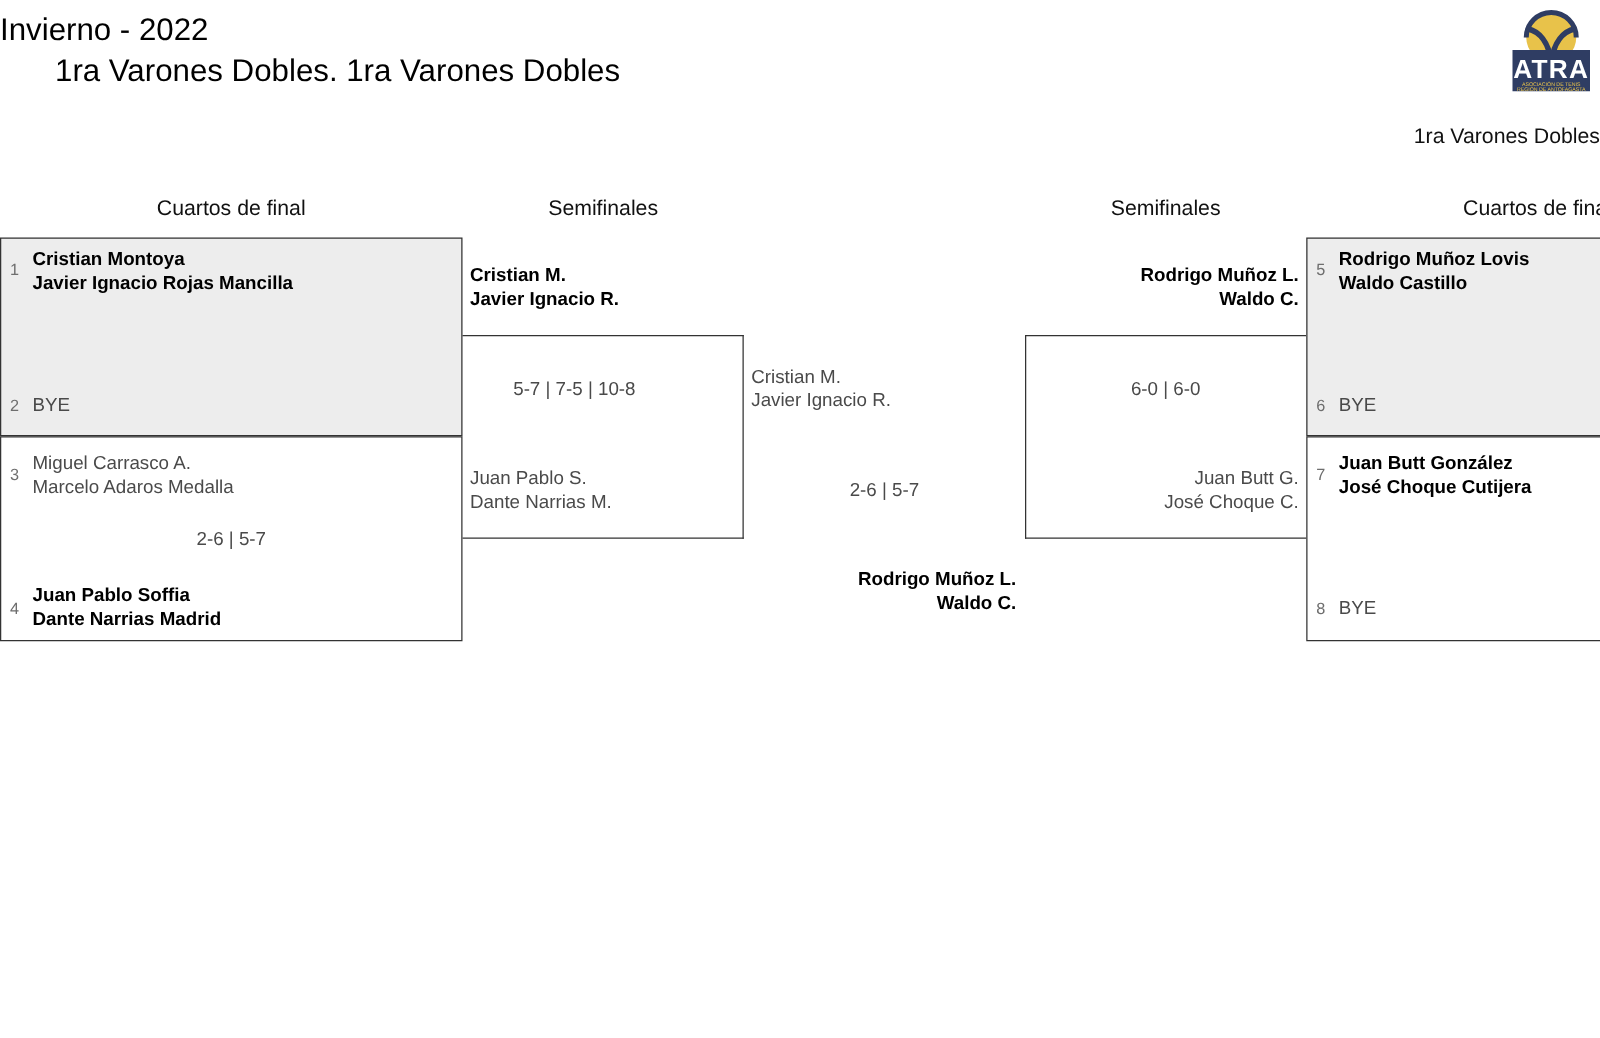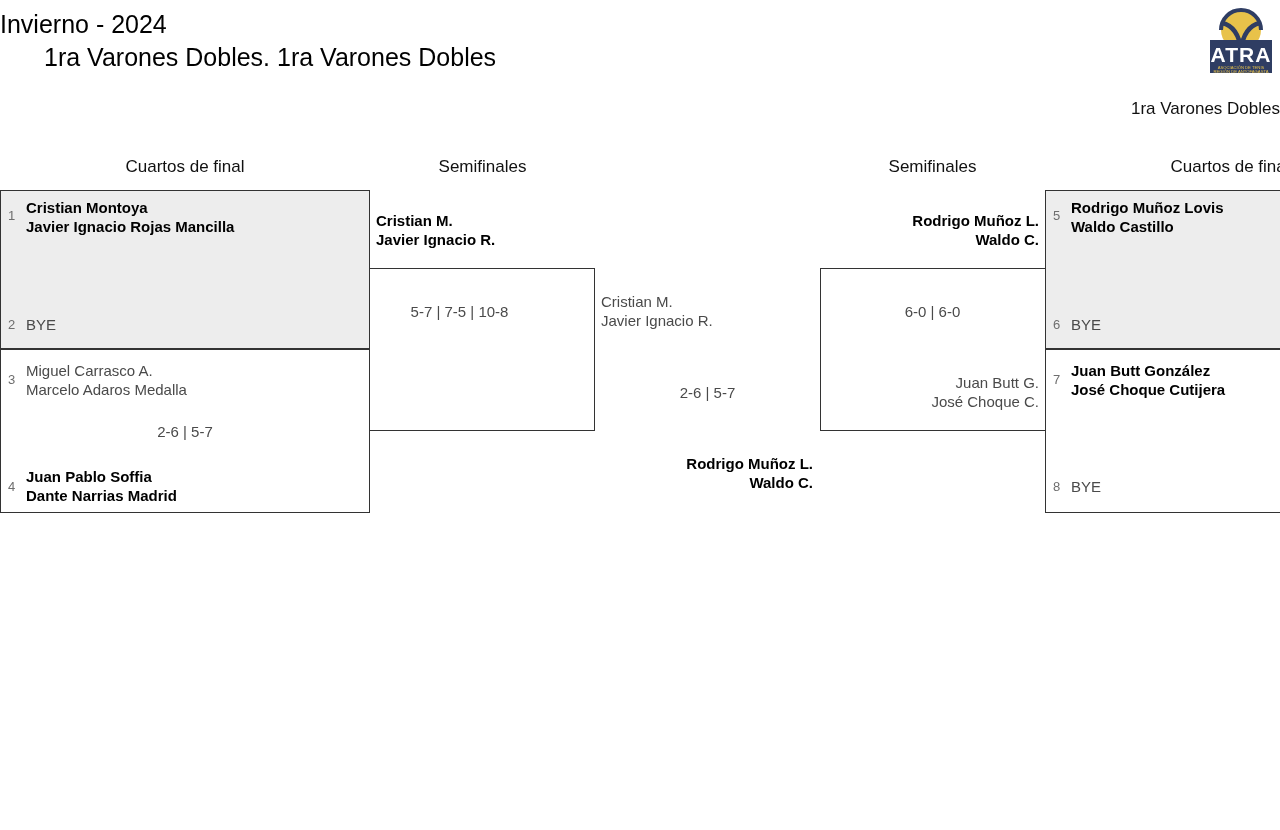--- a/index.html
+++ b/index.html
@@ -69,21 +69,21 @@
   .score {
     position: absolute; font-size: 15px; color: #4a4a4a;
     font-weight: 400; text-align: center; white-space: nowrap;
   }
 </style>
 </head>
 <body>
 
 <div id="root">
 
-  <div class="hdr-title">Invierno - 2024</div>
+  <div class="hdr-title">Invierno - 2022</div>
   <div class="hdr-sub">1ra Varones Dobles. 1ra Varones Dobles</div>
 
   <div class="logo">
     <svg width="76" height="78" viewBox="0 0 76 78">
       <rect x="0" y="0" width="76" height="78" fill="#ffffff"></rect>
 
       <circle cx="38" cy="28" r="20" fill="#e8c24a"></circle>
       <path d="M19 21 C28 23 36 31 38 48" stroke="#2f3d63" stroke-width="4.5" fill="none"></path>
       <path d="M57 21 C48 23 40 31 38 48" stroke="#2f3d63" stroke-width="4.5" fill="none"></path>
       <path d="M18 28 A20 20 0 0 1 58 28" stroke="#2f3d63" stroke-width="4" fill="none"></path>
@@ -125,20 +125,24 @@
     <span class="ln">Juan Pablo Soffia</span>
     <span class="ln">Dante Narrias Madrid</span>
   </div>
 
   <div class="box open-left" style="left:370px; top:268px; width:225px; height:163px;"></div>
   <div class="team winner" style="left:376px; top:211px;">
     <span class="ln">Cristian M.</span>
     <span class="ln">Javier Ignacio R.</span>
   </div>
   <div class="score" style="left:370px; top:303px; width:179px;">5-7 | 7-5 | 10-8</div>
+  <div class="team loser" style="left:376px; top:373px;">
+    <span class="ln">Juan Pablo S.</span>
+    <span class="ln">Dante Narrias M.</span>
+  </div>
 
   <div class="team loser" style="left:601px; top:292px;">
     <span class="ln">Cristian M.</span>
     <span class="ln">Javier Ignacio R.</span>
   </div>
   <div class="score" style="left:595px; top:384px; width:225px;">2-6 | 5-7</div>
   <div class="team winner ralign" style="left:595px; top:454px; width:218px;">
     <span class="ln">Rodrigo Muñoz L.</span>
     <span class="ln">Waldo C.</span>
   </div>

